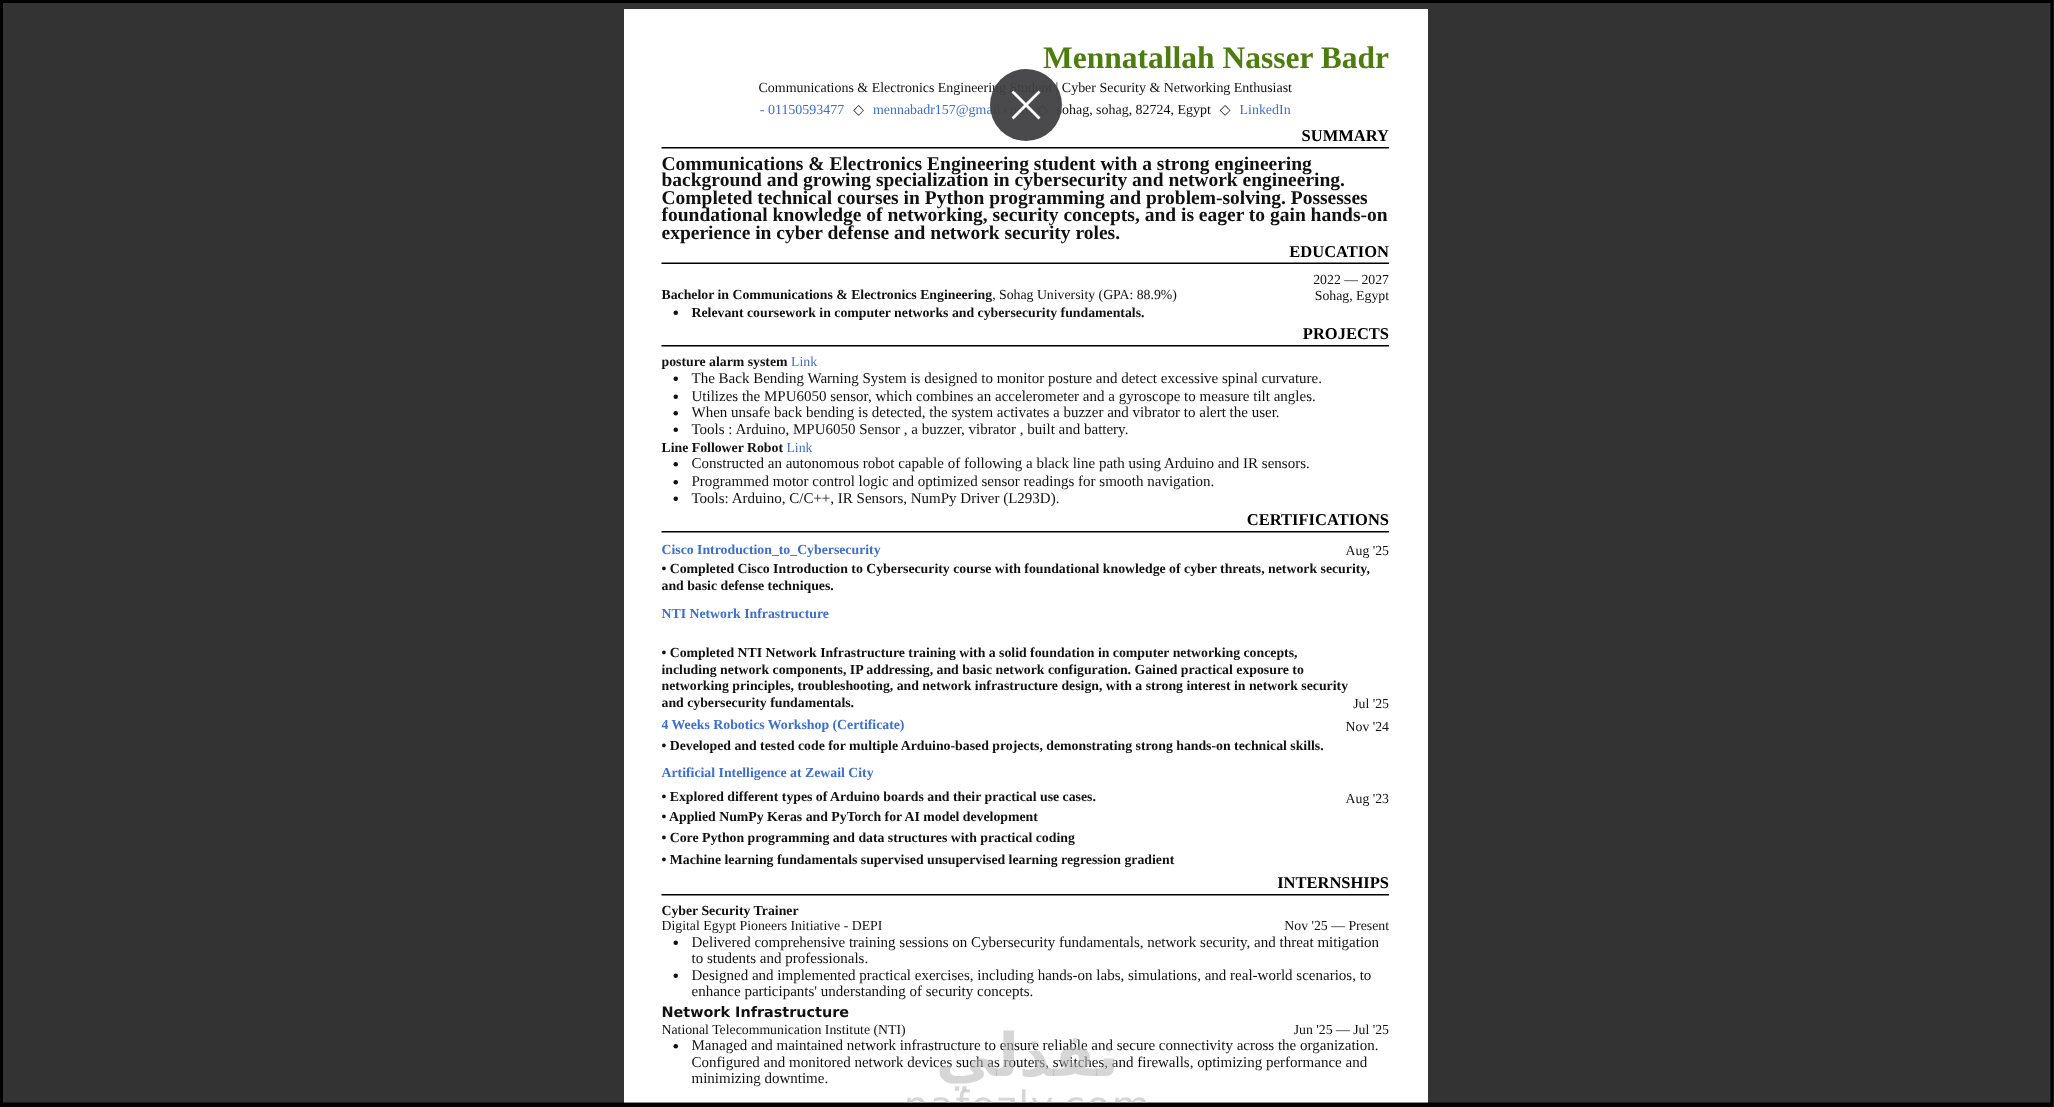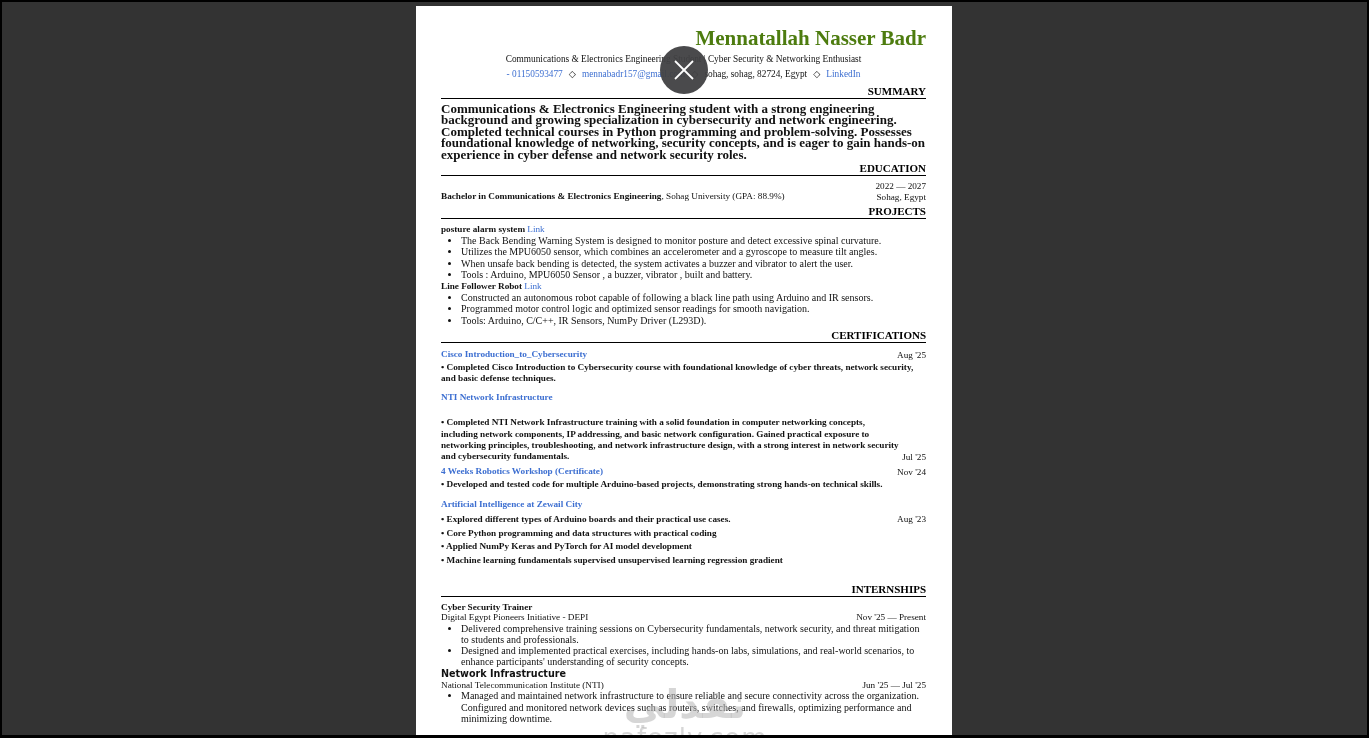--- a/index.html
+++ b/index.html
@@ -64,20 +64,23 @@
       <div class="section-title" style="margin-top:2px">EDUCATION</div>
       <div class="row" style="margin-top:5px">
         <div class="small" style="margin-top:5px">
           <b>Bachelor in Communications &amp; Electronics Engineering</b><span>, Sohag University (GPA: 88.9%)</span>
         </div>
         <div class="right">
           <div>2022 — 2027</div>
           <div>Sohag, Egypt</div>
         </div>
       </div>
+      <ul style="margin-top:1px">
+        <li class="bline">Relevant coursework in computer networks and cybersecurity fundamentals.</li>
+      </ul>
 
       <div class="section-title" style="margin-top:3px">PROJECTS</div>
       <div class="small" style="margin-top:5px">
         <b>posture alarm system</b>
         <span class="link">Link</span>
       </div>
       <ul>
         <li>The Back Bending Warning System is designed to monitor posture and detect excessive spinal curvature.</li>
         <li>Utilizes the MPU6050 sensor, which combines an accelerometer and a gyroscope to measure tilt angles.</li>
         <li>When unsafe back bending is detected, the system activates a buzzer and vibrator to alert the user.</li>
@@ -107,25 +110,25 @@
       <div class="row" style="margin-top:4px">
         <b class="small link">4 Weeks Robotics Workshop (Certificate)</b>
         <span class="right">Nov '24</span>
       </div>
       <div class="bline" style="margin-top:2px">• Developed and tested code for multiple Arduino-based projects, demonstrating strong hands-on technical skills.</div>
       <div style="margin-top:2px"><b class="small link">Artificial Intelligence at Zewail City</b></div>
       <div class="row" style="margin-top:3px">
         <div class="bline">• Explored different types of Arduino boards and their practical use cases.</div>
         <span class="right">Aug '23</span>
       </div>
+      <div class="bline" style="margin-top:2px">• Applied NumPy Keras and PyTorch for AI model development</div>
       <div class="bline" style="margin-top:3px">• Core Python programming and data structures with practical coding</div>
-      <div class="bline" style="margin-top:2px">• Applied NumPy Keras and PyTorch for AI model development</div>
       <div class="bline" style="margin-top:3px">• Machine learning fundamentals supervised unsupervised learning regression gradient</div>
 
-      <div class="section-title" style="margin-top:16px">INTERNSHIPS</div>
+      <div class="section-title" style="margin-top:4px">INTERNSHIPS</div>
       <div class="row" style="margin-top:5px">
         <div class="small" style="line-height:10.5px">
           <b>Cyber Security Trainer</b><br>
           <span>Digital Egypt Pioneers Initiative - DEPI</span>
         </div>
         <span class="right" style="margin-top:6px">Nov '25 — Present</span>
       </div>
       <ul>
         <li>Delivered comprehensive training sessions on Cybersecurity fundamentals, network security, and threat mitigation to students and professionals.</li>
         <li>Designed and implemented practical exercises, including hands-on labs, simulations, and real-world scenarios, to enhance participants' understanding of security concepts.</li>

